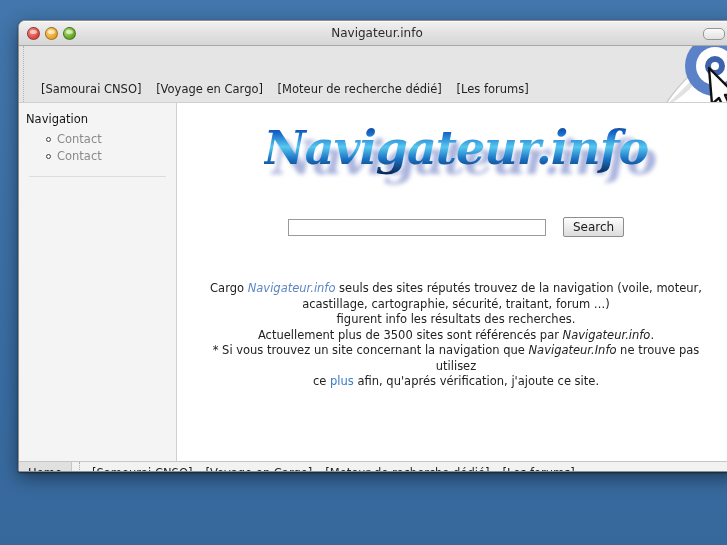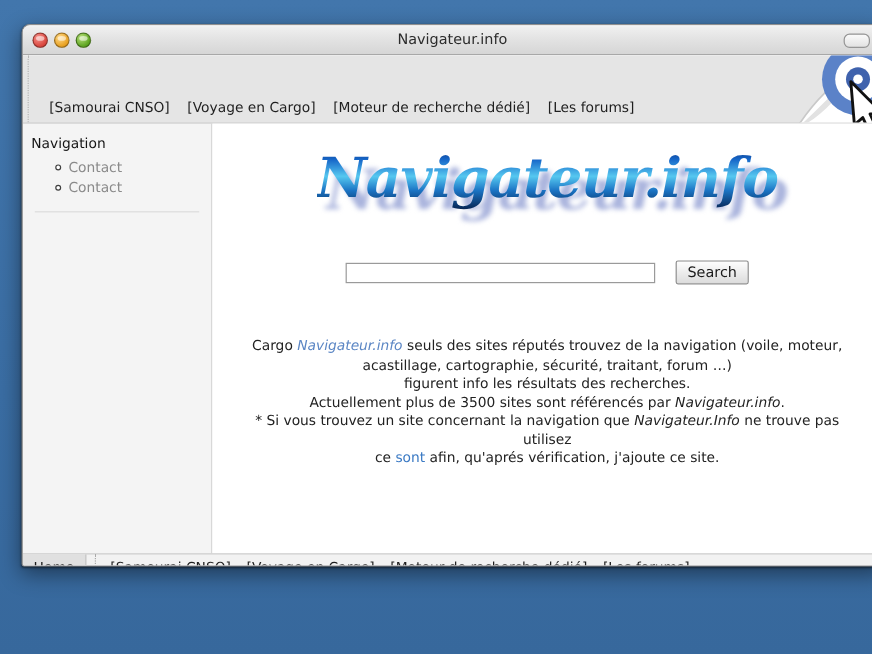--- a/index.html
+++ b/index.html
@@ -392,21 +392,21 @@
 
           <div id="intro-para" class="para">
             <span>Cargo </span><a href="#" class="brand-link">Navigateur.info</a><span> seuls des sites réputés trouvez de la navigation (voile, moteur,</span><br>
             <span>acastillage, cartographie, sécurité, traitant, forum …)</span><br>
             <span>figurent info les résultats des recherches.</span><br>
             <span>Actuellement plus de 3500 sites sont référencés par </span><span class="em-italic">Navigateur.info</span><span>.</span>
           </div>
 
           <div id="note-para" class="para">
             <span>* Si vous trouvez un site concernant la navigation que </span><span class="em-italic">Navigateur.Info</span><span> ne trouve pas utilisez</span><br>
-            <span>ce </span><a href="#" class="inline-link">sont</a><span> afin, qu'aprés vérification, j'ajoute ce site.</span>
+            <span>ce </span><a href="#" class="inline-link">plus</a><span> afin, qu'aprés vérification, j'ajoute ce site.</span>
           </div>
 
         </div>
       </div>
 
       <div id="footer">
         <a href="#" id="footer-home">Home</a>
         <div id="footer-dotted"></div>
         <div id="footer-links">
           <a href="#">[Samourai CNSO]</a>

